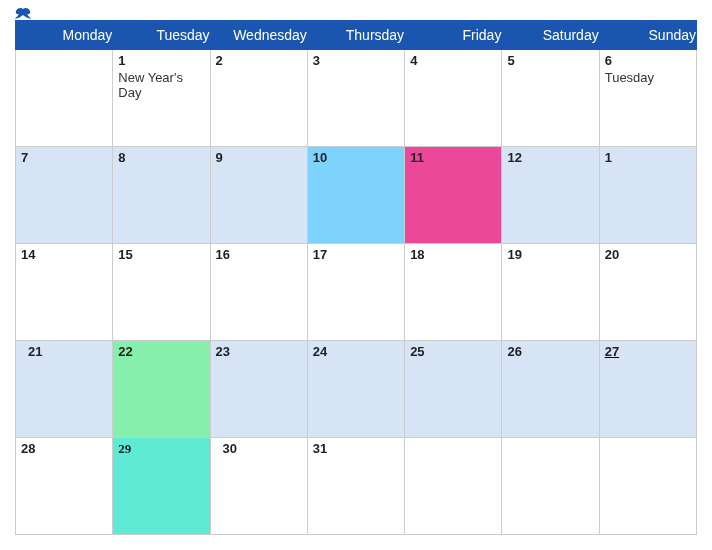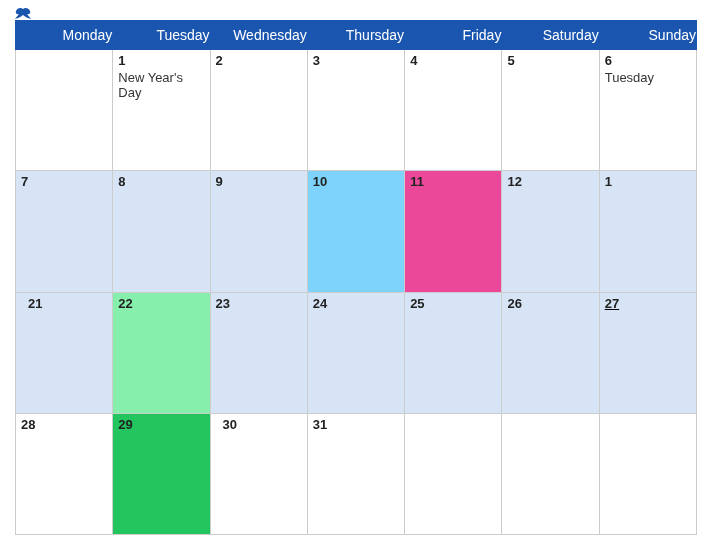--- a/index.html
+++ b/index.html
@@ -175,20 +175,43 @@
           <span class="day-number">11</span>
         </td>
         <td style="background-color: rgb(214, 228, 245);">
           <span class="day-number">12</span>
         </td>
         <td style="background-color: rgb(214, 228, 245);">
           <span class="day-number">1</span>
         </td>
       </tr>
       <tr>
+        <td style="background-color: rgb(255, 255, 255);">
+          <span class="day-number">14</span>
+        </td>
+        <td style="background-color: rgb(255, 255, 255);">
+          <span class="day-number">15</span>
+        </td>
+        <td style="background-color: rgb(255, 255, 255);">
+          <span class="day-number">16</span>
+        </td>
+        <td style="background-color: rgb(255, 255, 255);">
+          <span class="day-number">17</span>
+        </td>
+        <td style="background-color: rgb(255, 255, 255);">
+          <span class="day-number">18</span>
+        </td>
+        <td style="background-color: rgb(255, 255, 255);">
+          <span class="day-number">19</span>
+        </td>
+        <td style="background-color: rgb(255, 255, 255);">
+          <span class="day-number">20</span>
+        </td>
+      </tr>
+      <tr>
         <td style="background-color: rgb(214, 228, 245); padding-left: 12px;">
           <span class="day-number">21</span>
         </td>
         <td style="background-color: #86efac;">
           <span class="day-number">22</span>
         </td>
         <td style="background-color: rgb(214, 228, 245);">
           <span class="day-number">23</span>
         </td>
         <td style="background-color: rgb(214, 228, 245);">
@@ -201,21 +224,21 @@
           <span class="day-number">26</span>
         </td>
         <td style="background-color: rgb(214, 228, 245); text-decoration: underline;">
           <span class="day-number">27</span>
         </td>
       </tr>
       <tr>
         <td style="background-color: rgb(255, 255, 255);">
           <span class="day-number">28</span>
         </td>
-        <td style="background-color: #22c55e;">
+        <td style="background-color: #5eead4; font-family: Liberation Serif, serif;">
           <span class="day-number">29</span>
         </td>
         <td style="background-color: rgb(255, 255, 255); padding-left: 12px;">
           <span class="day-number">30</span>
         </td>
         <td style="background-color: rgb(255, 255, 255);">
           <span class="day-number">31</span>
         </td>
         <td style="background-color: rgb(255, 255, 255);"></td>
         <td style="background-color: rgb(255, 255, 255);"></td>

